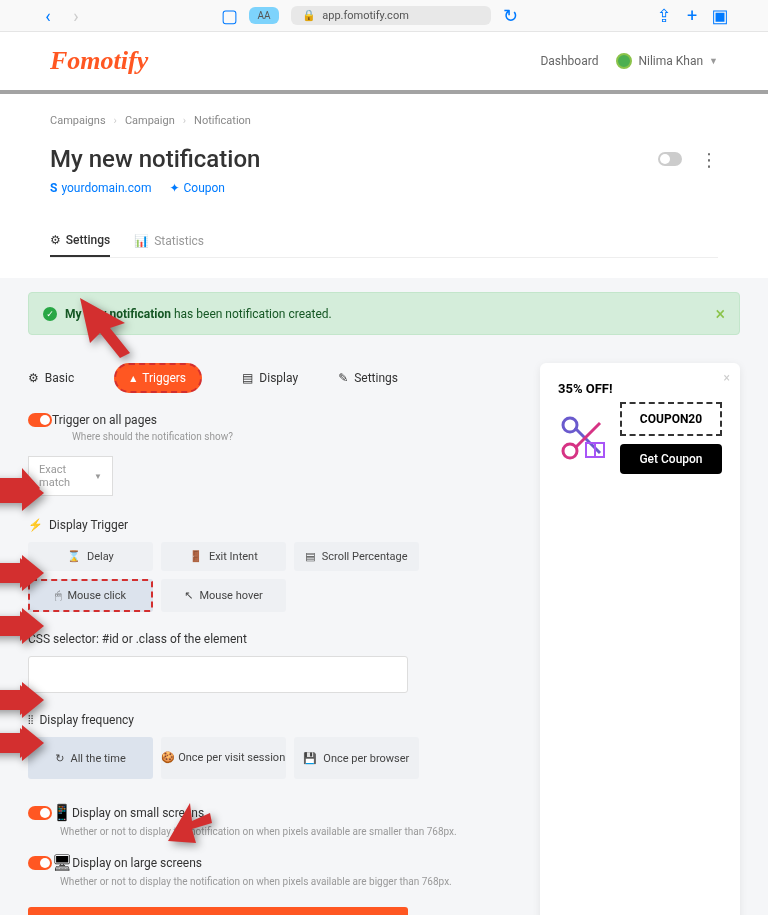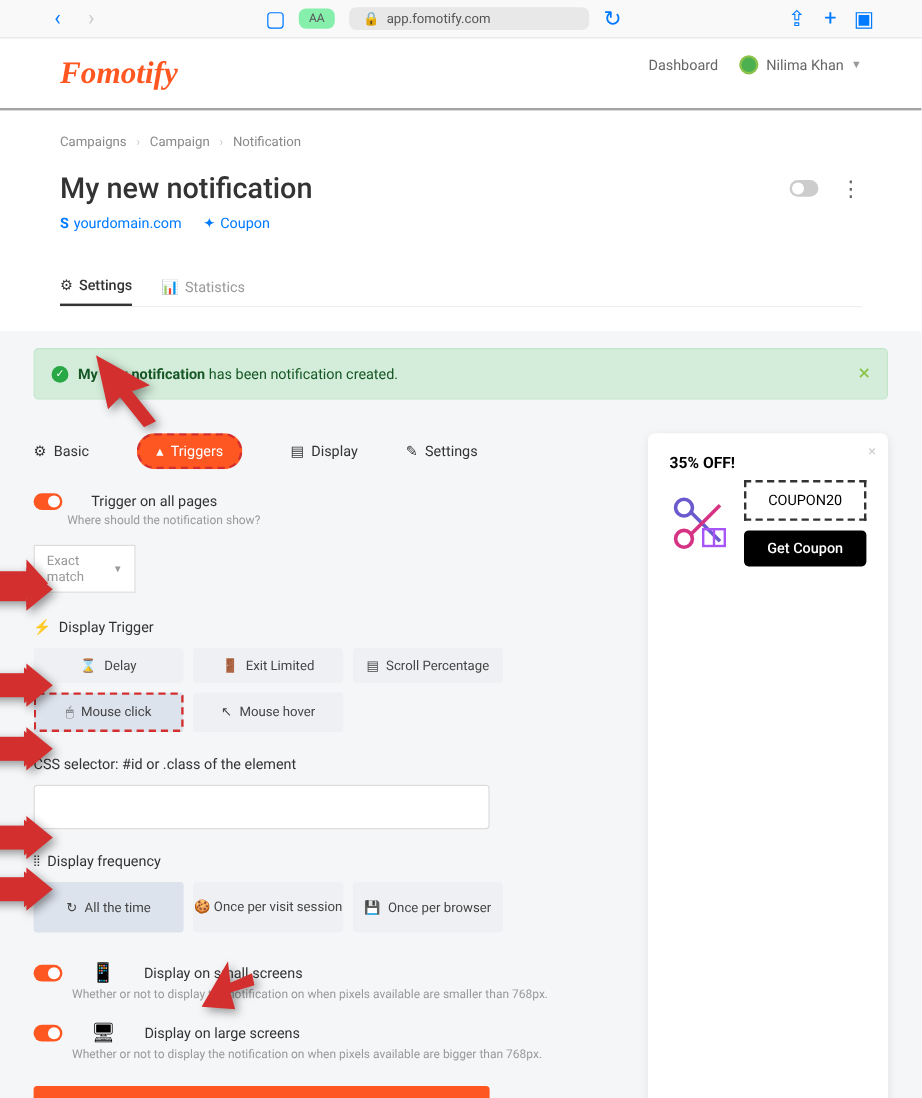--- a/index.html
+++ b/index.html
@@ -3,22 +3,22 @@
 <meta charset="utf-8">
 <style>
 *{box-sizing:border-box;margin:0;padding:0;font-family:-apple-system,BlinkMacSystemFont,"Segoe UI",Roboto,sans-serif}
 body{background:#fff;width:768px}
 .browser-bar{height:32px;background:#f9f9f9;display:flex;align-items:center;padding:0 40px;gap:12px;border-bottom:1px solid #e5e5e5}
 .nav-btn{width:16px;height:16px;display:flex;align-items:center;justify-content:center;color:#007aff;font-size:18px}
 .nav-btn.disabled{color:#ccc}
 .spacer{flex:1}
 .url-bar{background:#e8e8e8;border-radius:6px;padding:3px 12px;display:flex;align-items:center;gap:6px;font-size:11px;color:#555;min-width:200px}
 .url-bar .lock{color:#444}
-.aa{background:#86efac;border-radius:6px;padding:3px 8px;font-size:10px;color:#555}
-.header{display:flex;align-items:flex-start;justify-content:space-between;padding:14px 50px;border-bottom:2px solid #a3a3a3}
+.aa{background:#7dd3fc;border-radius:6px;padding:3px 8px;font-size:10px;color:#555}
+.header{display:flex;align-items:center;justify-content:space-between;padding:14px 50px;border-bottom:4px solid #a3a3a3}
 .logo{font-family:"Brush Script MT",cursive;font-size:26px;font-weight:bold;color:#ff5722;font-style:italic}
 .header-right{display:flex;align-items:center;gap:18px;font-size:12px;color:#666}
 .user{display:flex;align-items:center;gap:6px}
 .avatar{width:16px;height:16px;border-radius:50%;background:#4caf50;border:2px solid #8bc34a}
 .content{padding:20px 50px}
 .breadcrumb{font-size:11px;color:#999;display:flex;gap:8px;margin-bottom:18px}
 .breadcrumb span{color:#888}
 .breadcrumb .sep{color:#ccc}
 .title-row{display:flex;justify-content:space-between;align-items:center;margin-bottom:8px}
 .title{font-size:24px;font-weight:500;color:#333}
@@ -35,42 +35,42 @@
 .alert{background:#d4edda;border:1px solid #c3e6cb;border-radius:4px;padding:10px 14px;display:flex;align-items:center;justify-content:space-between;margin-bottom:28px}
 .alert-text{color:#155724;font-size:12px;display:flex;align-items:center;gap:8px}
 .alert-text strong{color:#155724}
 .alert-close{color:#8bc34a;font-size:18px;cursor:pointer}
 .check-circle{width:14px;height:14px;border-radius:50%;background:#28a745;color:#fff;display:flex;align-items:center;justify-content:center;font-size:9px}
 .inner{display:flex;gap:30px}
 .left{flex:1}
 .section-tabs{display:flex;gap:40px;margin-bottom:20px;font-size:12px;align-items:center}
 .section-tab{display:flex;align-items:center;gap:6px;color:#333;padding:6px 0}
 .section-tab.active{background:#ff5722;color:#fff;padding:6px 14px;border-radius:16px;border:2px dashed #d32f2f}
-.toggle-row{display:flex;align-items:center;gap:24px;margin-bottom:4px}
+.toggle-row{display:flex;align-items:center;gap:0;margin-bottom:4px}
 .toggle-on{width:24px;height:14px;background:#ff5722;border-radius:8px;position:relative}
 .toggle-on::after{content:"";position:absolute;width:10px;height:10px;background:#fff;border-radius:50%;top:2px;right:2px}
 .label{font-size:12px;color:#333}
-.hint{font-size:10px;color:#999;margin-bottom:14px;margin-left:28px}
+.hint{font-size:10px;color:#999;margin-bottom:14px;margin-left:44px}
 .input-row{display:flex;gap:0;margin-bottom:22px}
 .select-box{background:#fff;border:1px solid #ddd;padding:6px 10px;font-size:11px;color:#999;width:85px;display:flex;align-items:center;justify-content:space-between}
 .input-box{background:#fff;border:1px solid #ddd;border-left:none;padding:6px 10px;font-size:11px;color:#bbb;flex:1}
 .field-label{font-size:12px;color:#333;margin-bottom:10px;display:flex;align-items:center;gap:6px}
 .btn-grid{display:flex;gap:8px;margin-bottom:8px;flex-wrap:wrap}
 .opt-btn{background:#eef0f3;border:none;padding:8px 0;font-size:11px;color:#444;border-radius:3px;display:flex;align-items:center;justify-content:center;gap:6px;width:125px}
 .opt-btn.selected{background:#dce3ed;border:2px dashed #d32f2f}
 .opt-btn.selected2{background:#dce3ed}
 .text-input{background:#fff;border:1px solid #ddd;border-radius:3px;padding:8px;width:380px;margin-bottom:20px}
 .update-btn{background:#ff5722;color:#fff;border:none;padding:12px;width:380px;font-size:14px;border-radius:3px;cursor:pointer}
 .preview{background:#fff;border-radius:6px;padding:18px;width:200px;position:relative;box-shadow:0 2px 8px rgba(0,0,0,0.08)}
 .preview-close{position:absolute;top:8px;right:10px;color:#ccc;font-size:12px}
 .preview h4{font-size:13px;margin-bottom:6px}
 .preview p{font-size:11px;color:#666;margin-bottom:14px}
 .preview-body{display:flex;gap:12px;align-items:center}
 .scissors{width:50px;height:50px;flex-shrink:0}
-.coupon-box{border:2px dashed #333;padding:8px 12px;font-size:12px;font-weight:normal;text-align:center;margin-bottom:8px}
+.coupon-box{border:2px dashed #333;padding:8px 12px;font-size:12px;font-weight:bold;text-align:center;margin-bottom:8px}
 .get-btn{background:#000;color:#fff;padding:8px;font-size:12px;text-align:center;border-radius:4px;font-weight:500}
 .arrow{position:absolute;width:0;height:0;z-index:10}
 .arrow::before{content:"";position:absolute;width:36px;height:20px;background:#d32f2f;left:-36px;top:-10px}
 .arrow::after{content:"";position:absolute;border-top:18px solid transparent;border-bottom:18px solid transparent;border-left:22px solid #d32f2f;left:0;top:-18px}
 .arrow-shadow{filter:drop-shadow(3px 3px 4px rgba(0,0,0,0.4))}
 .big-arrow{position:absolute;z-index:10}
 .cursor-arrow{position:absolute;z-index:10;width:38px;height:38px}
 </style>
 </head>
 <body>
@@ -159,21 +159,21 @@
       <div class="input-row">
         <div class="select-box">
             <span>Exact match</span>
             <span style="font-size:8px">▼</span>
           </div>
       </div>
 
       <div class="field-label">⚡ <span>Display Trigger</span></div>
       <div class="btn-grid">
         <button class="opt-btn">⌛ <span>Delay</span></button>
-        <button class="opt-btn">🚪 <span>Exit Limited</span></button>
+        <button class="opt-btn">🚪 <span>Exit Intent</span></button>
         <button class="opt-btn">▤ <span>Scroll Percentage</span></button>
       </div>
       <div class="btn-grid" style="margin-bottom:20px">
         <button class="opt-btn selected">🖱 <span>Mouse click</span></button>
         <button class="opt-btn">↖ <span>Mouse hover</span></button>
       </div>
 
       <div class="field-label">CSS selector: #id or .class of the element</div>
       <div class="text-input">&nbsp;</div>
 

